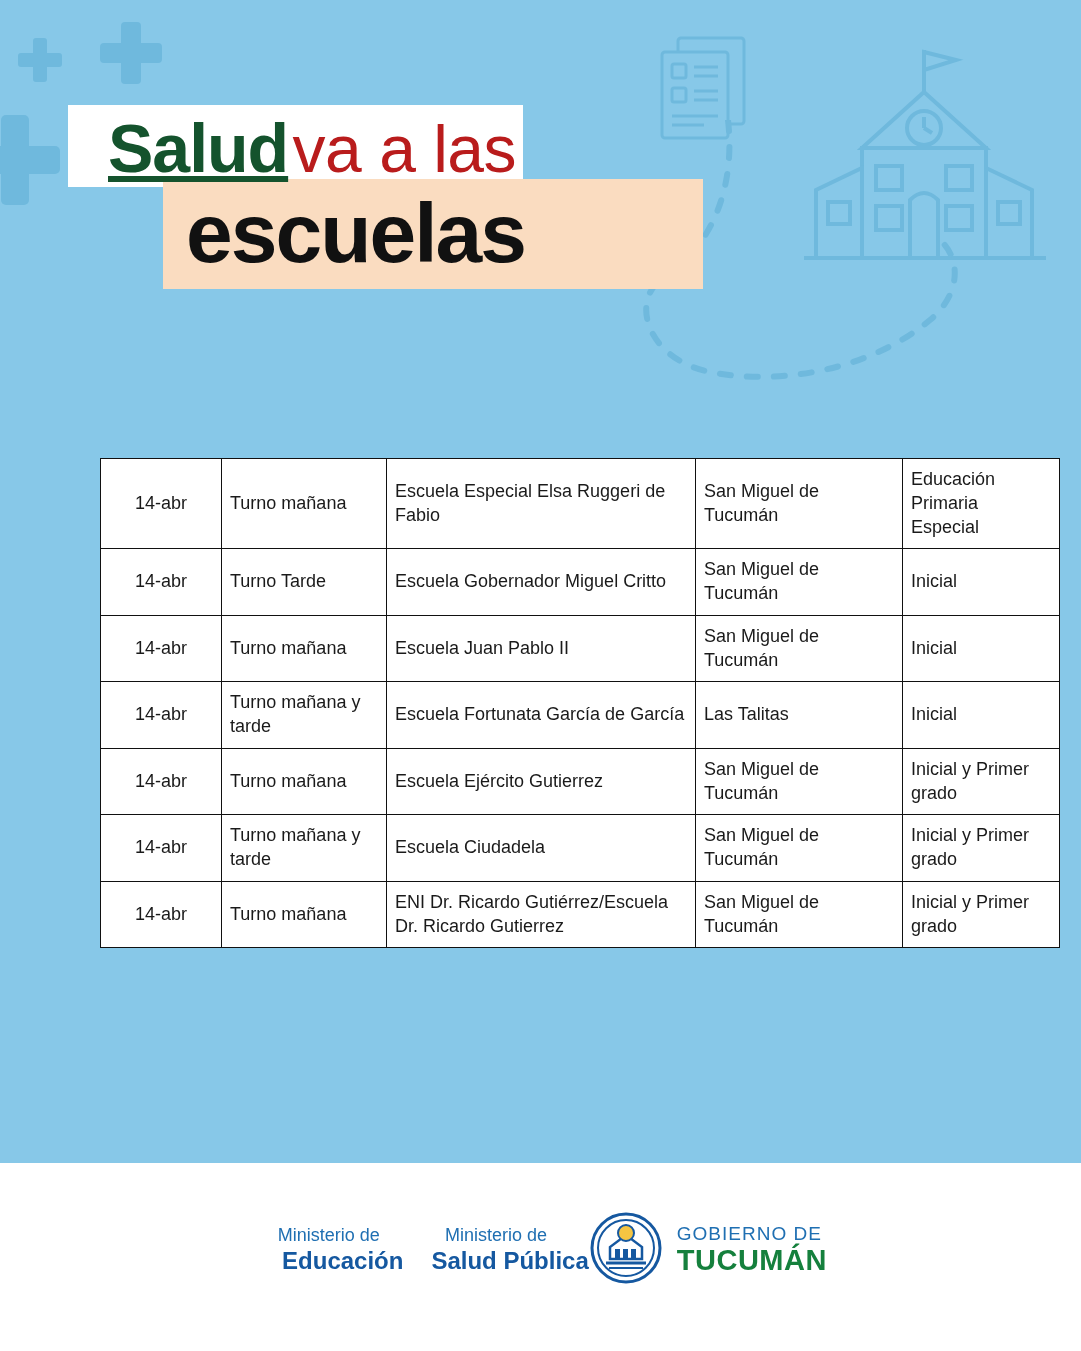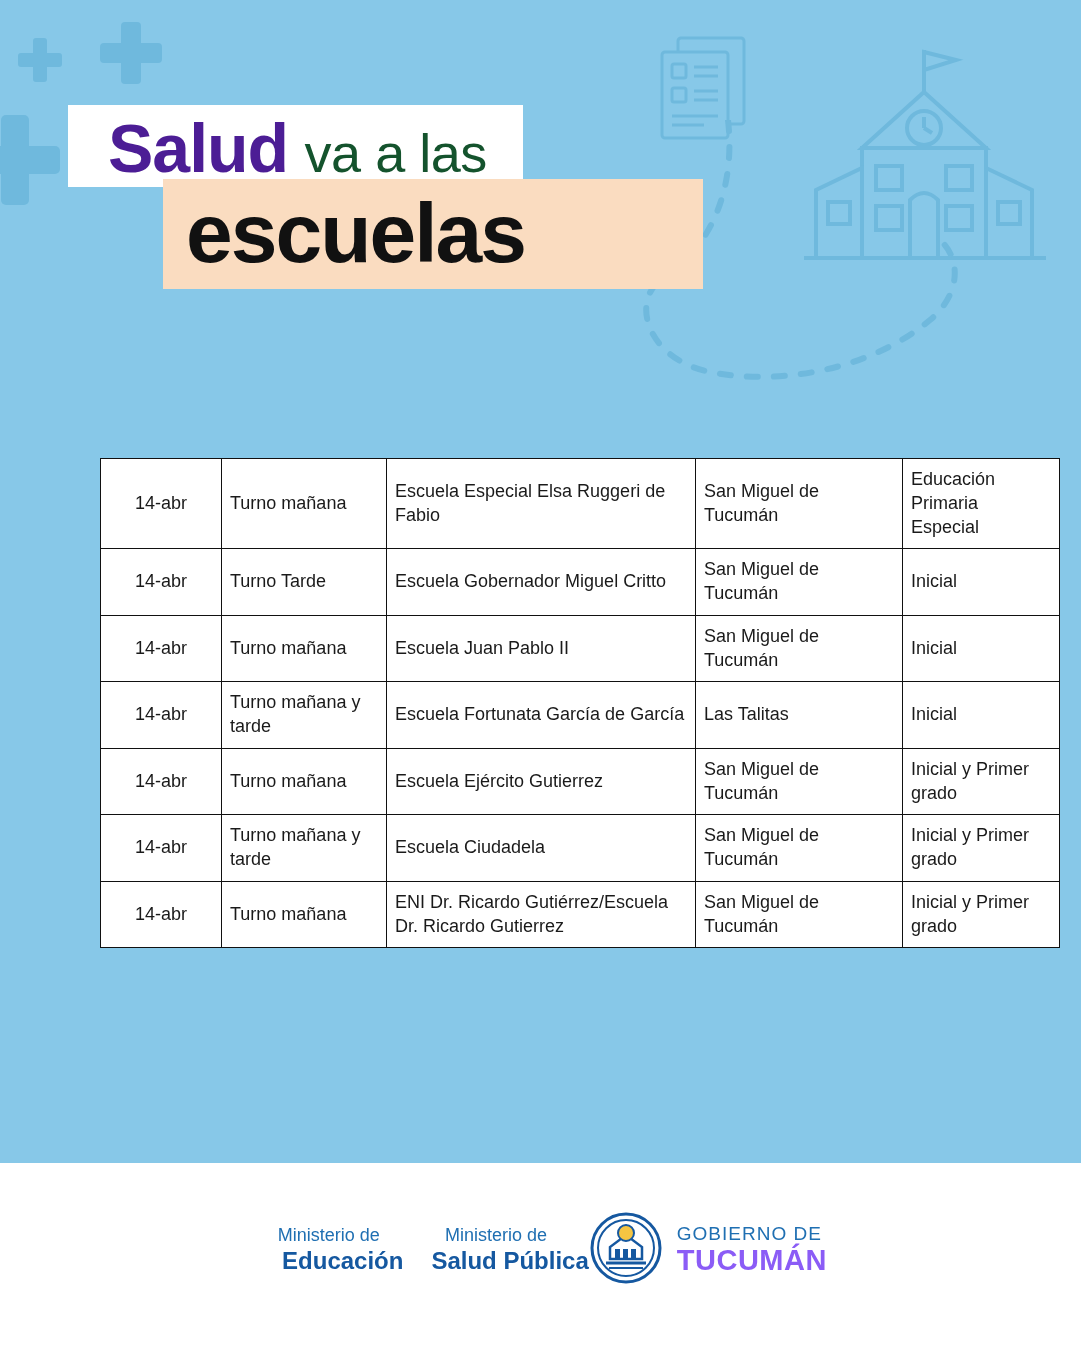--- a/index.html
+++ b/index.html
@@ -79,29 +79,29 @@
   }
   .title-line1 {
     position: absolute;
     left: 40px;
     top: 4px;
     white-space: nowrap;
   }
   .title-line1 .bold {
     font-size: 68px;
     font-weight: bold;
-    color: #4c1d95;
+    color: #14532d;
     letter-spacing: -1px;
+    text-decoration: underline;
   }
   .title-line1 .light {
-    font-size: 54px;
+    font-size: 66px;
     font-weight: normal;
-    color: #14532d;
+    color: #b91c1c;
     letter-spacing: -0.5px;
-    margin-left: 12px;
   }
   .title-line2 {
     position: absolute;
     left: 118px;
     top: 78px;
     font-size: 84px;
     font-weight: bold;
     color: #111111;
     letter-spacing: -2px;
     white-space: nowrap;
@@ -190,21 +190,21 @@
     text-align: left;
   }
   .gob-text .small {
     font-size: 19px;
     color: #1f6fb2;
     letter-spacing: 1px;
     display: block;
   }
   .gob-text .big {
     font-size: 29px;
-    color: #8b5cf6;
+    color: #15803d;
     font-weight: bold;
     letter-spacing: 0.5px;
     display: block;
   }
 </style>
 </head>
 <body>
 
 <div class="poster">
 

